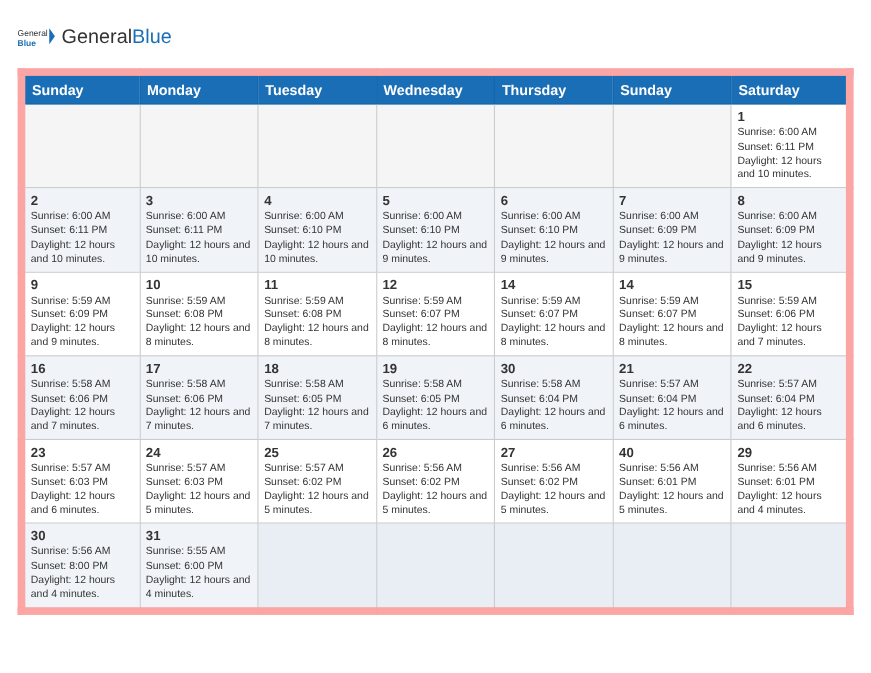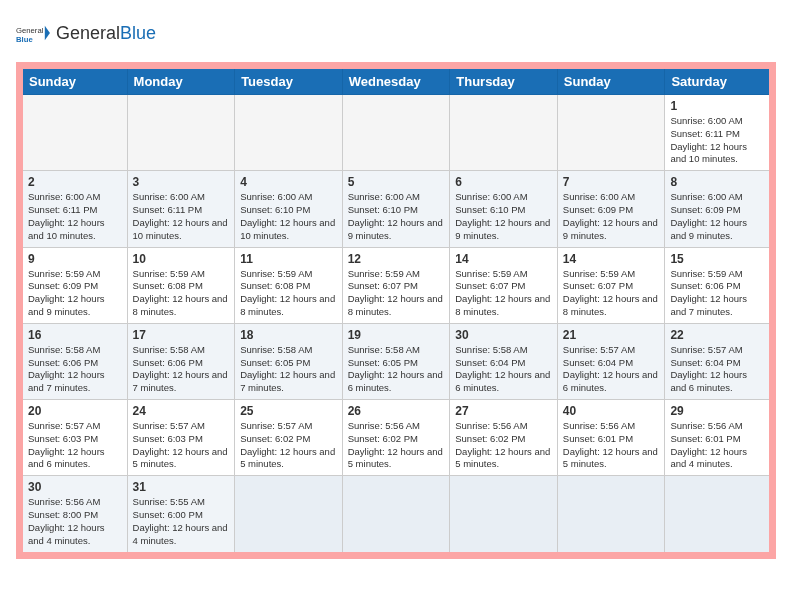--- a/index.html
+++ b/index.html
@@ -259,21 +259,21 @@
         </td>
         <td>
           <span class="day-number">22</span>
           <div class="day-info">Sunrise: 5:57 AM
 Sunset: 6:04 PM
 Daylight: 12 hours and 6 minutes.</div>
         </td>
       </tr>
       <tr>
         <td>
-          <span class="day-number">20</span>
+          <span class="day-number">23</span>
           <div class="day-info">Sunrise: 5:57 AM
 Sunset: 6:03 PM
 Daylight: 12 hours and 6 minutes.</div>
         </td>
         <td>
           <span class="day-number">24</span>
           <div class="day-info">Sunrise: 5:57 AM
 Sunset: 6:03 PM
 Daylight: 12 hours and 5 minutes.</div>
         </td>

